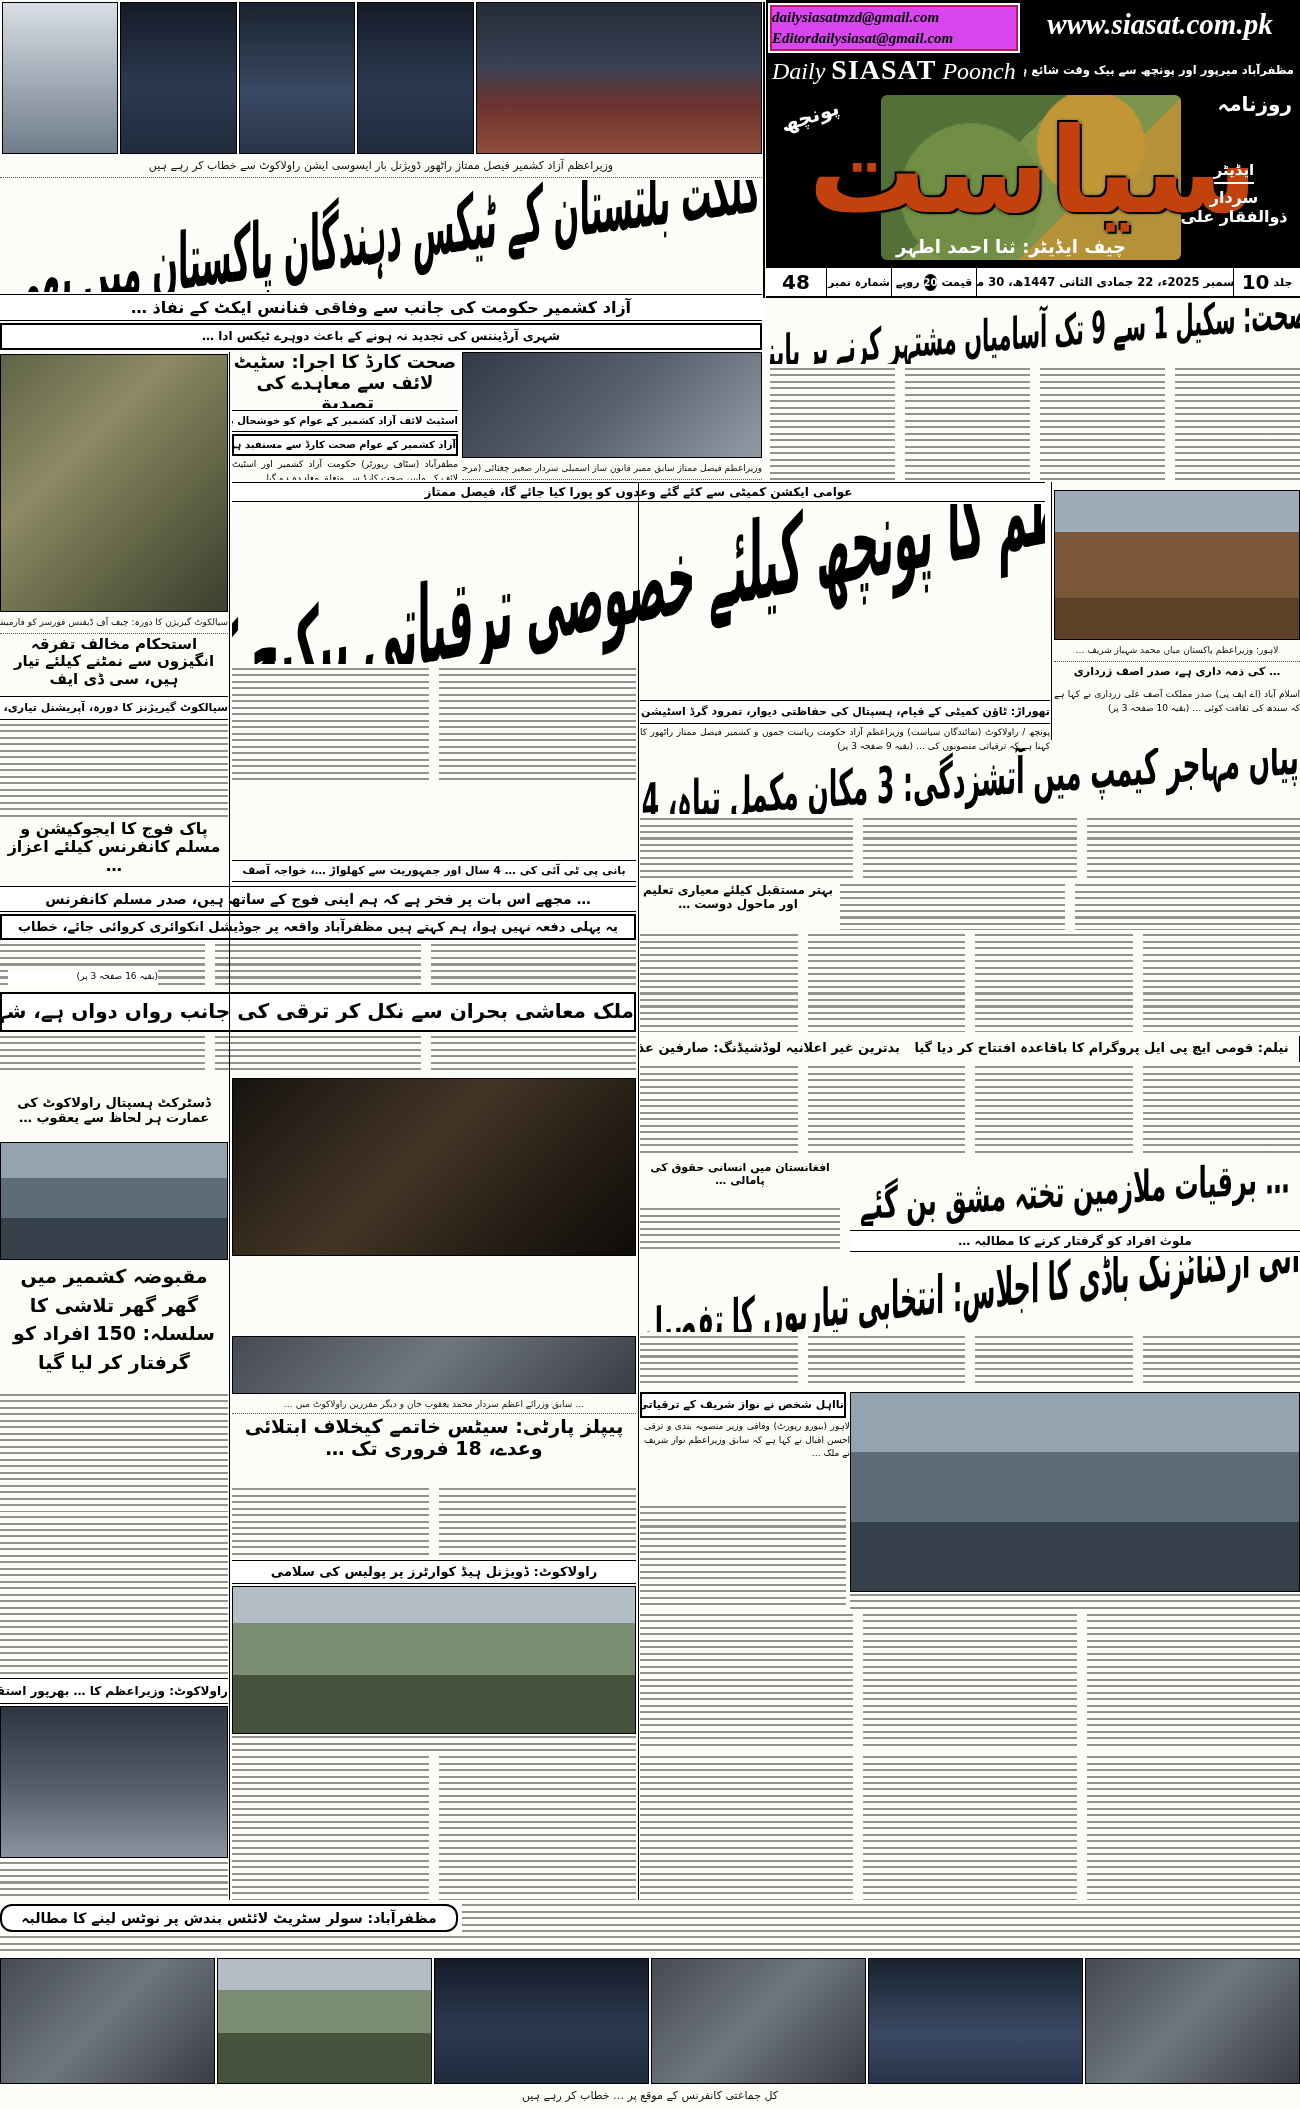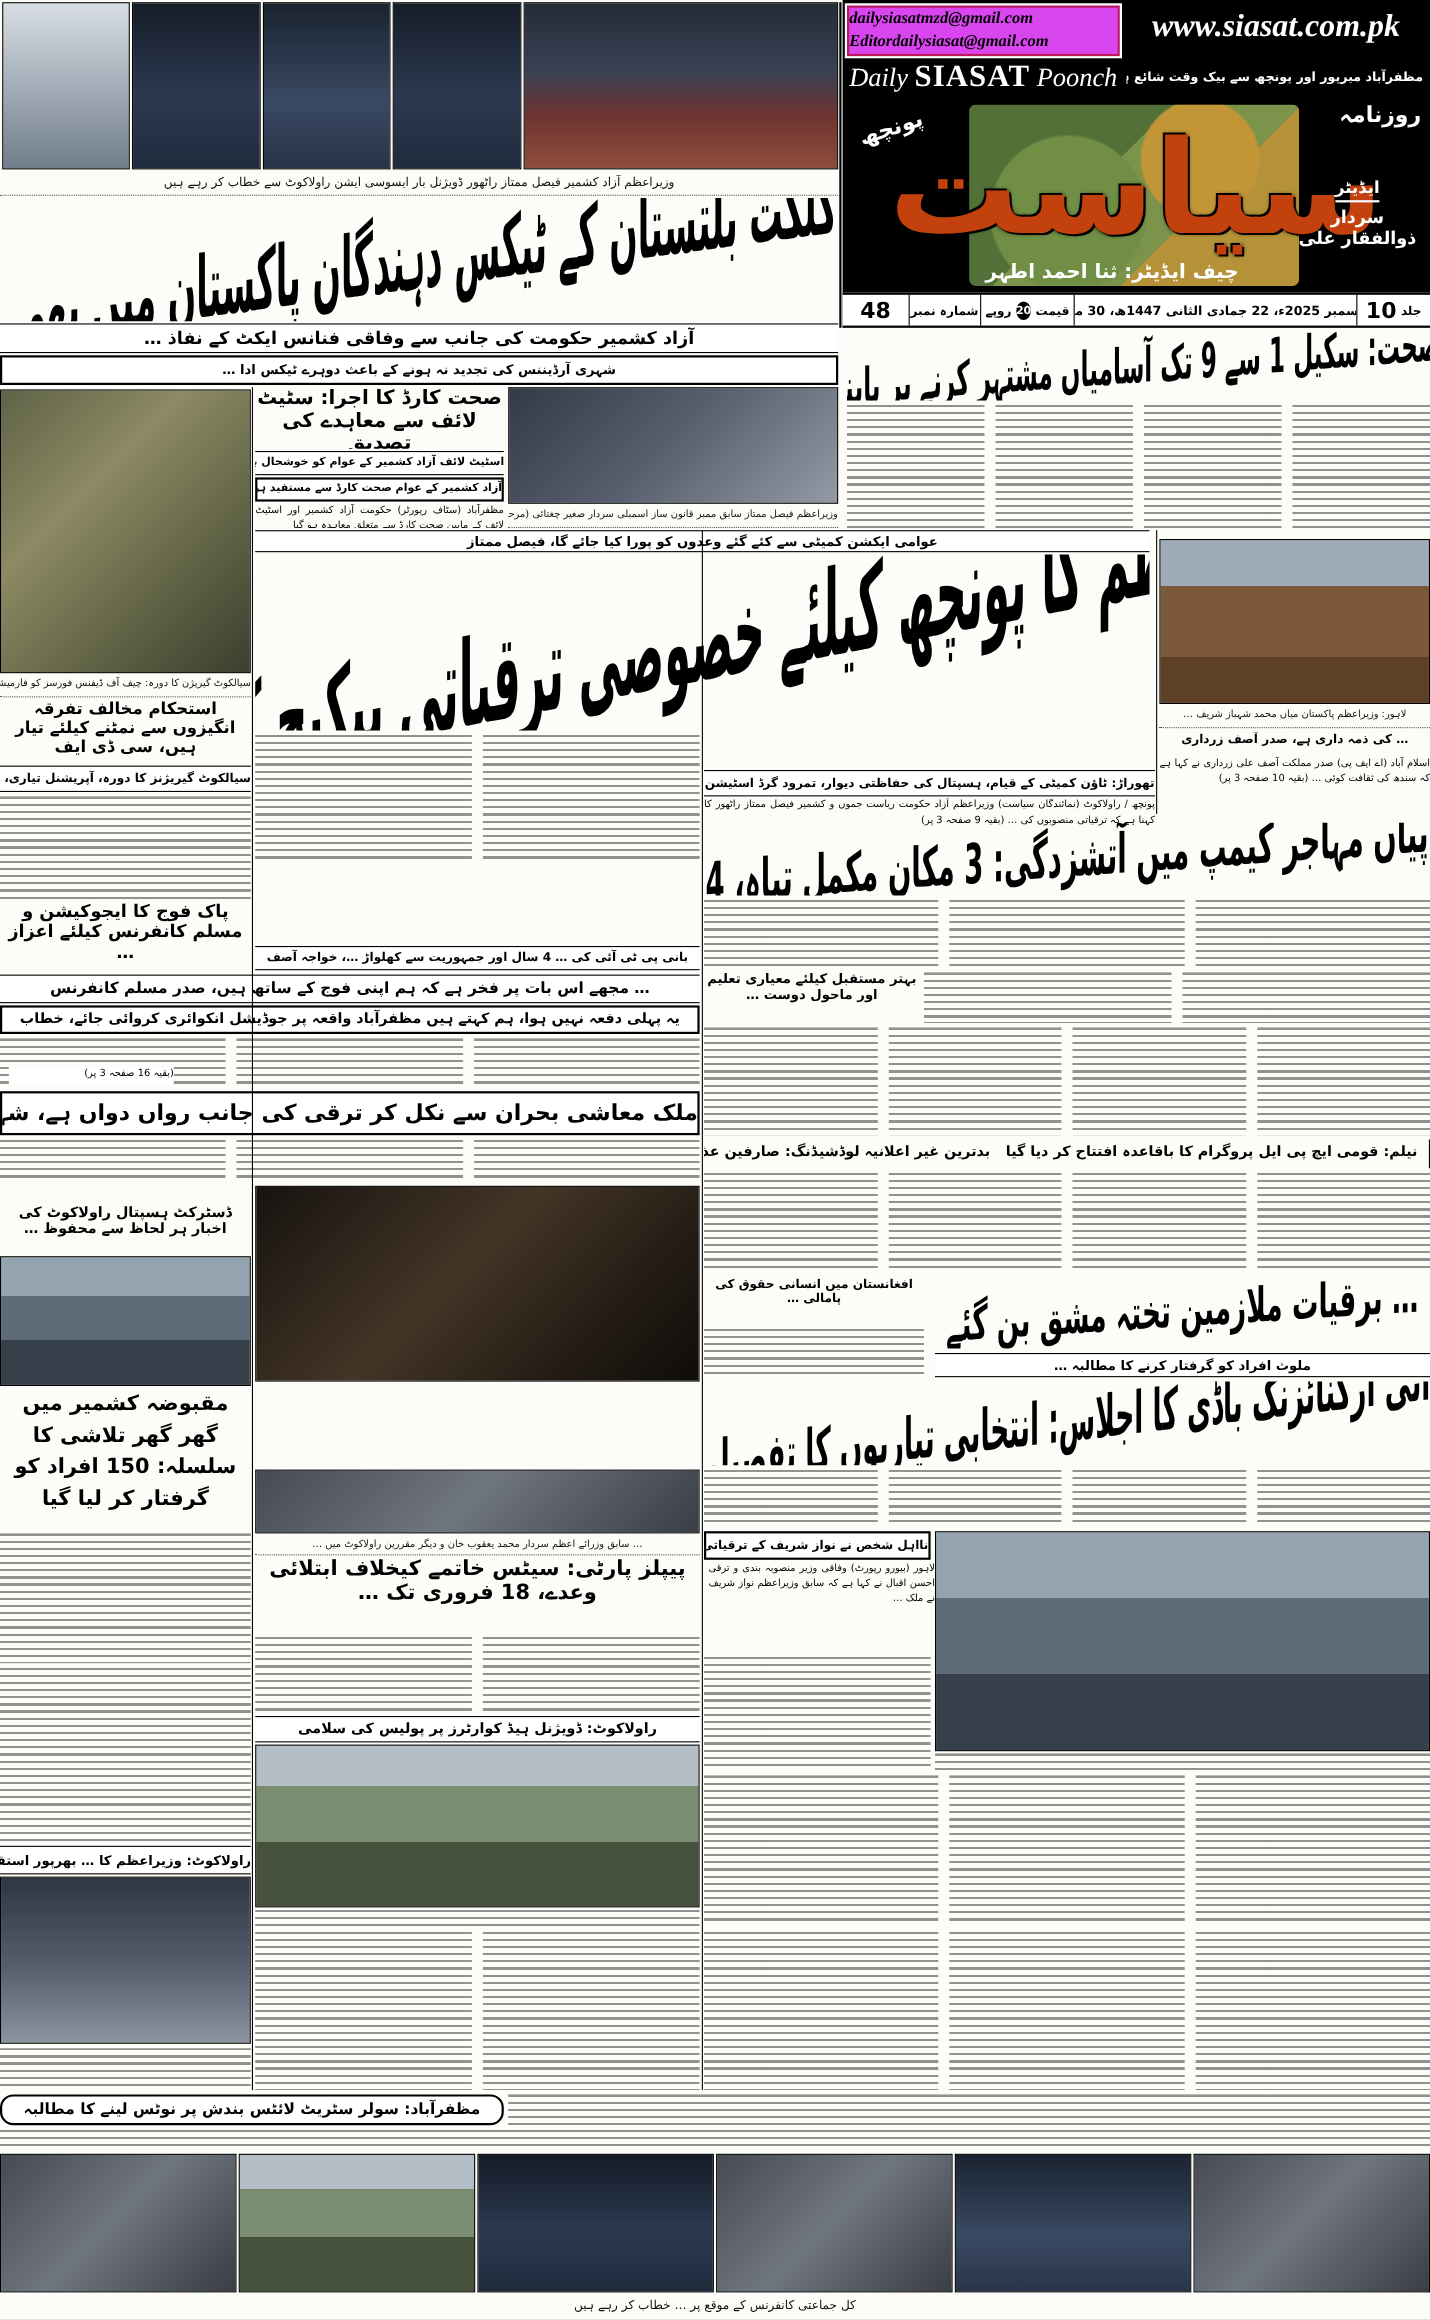--- a/index.html
+++ b/index.html
@@ -213,21 +213,21 @@
   <div class="abs hl nowrap" style="left:640px;top:1036px;width:260px;height:26px;font-size:13px;line-height:24px;">بدترین غیر اعلانیہ لوڈشیڈنگ: صارفین عذاب میں مبتلا</div>
   <div class="abs hl nowrap" style="left:904px;top:1036px;width:396px;height:26px;font-size:13px;line-height:24px;border-right:1px solid #000;">نیلم: قومی ایچ پی ایل پروگرام کا باقاعدہ افتتاح کر دیا گیا</div>
   <div class="abs cols" style="left:640px;top:1066px;width:660px;height:90px;">
       <div></div>
       <div></div>
       <div></div>
       <div></div>
     </div>
 
   <div class="abs photo ph-fire" style="left:232px;top:1078px;width:404px;height:178px;"></div>
-  <div class="abs hl" style="left:0;top:1096px;width:228px;height:44px;font-size:13px;">ڈسٹرکٹ ہسپتال راولاکوٹ کی اخبار ہر لحاظ سے محفوظ …</div>
+  <div class="abs hl" style="left:0;top:1096px;width:228px;height:44px;font-size:13px;">ڈسٹرکٹ ہسپتال راولاکوٹ کی عمارت ہر لحاظ سے یعقوب …</div>
   <div class="abs photo ph-rally" style="left:0;top:1142px;width:228px;height:118px;"></div>
 
   <div class="abs hl" style="left:640px;top:1162px;width:200px;height:44px;font-size:11px;">افغانستان میں انسانی حقوق کی پامالی …</div>
   <div class="abs tx" style="left:640px;top:1208px;width:200px;height:44px;"></div>
   <div class="abs hl stretch" style="left:850px;top:1160px;width:450px;height:66px;font-size:24px;">
     <span style="transform:scale(1,1.8) skewY(-2deg);">… برقیات ملازمین تختہ مشق بن گئے</span>
   </div>
   <div class="abs kick" style="left:850px;top:1230px;width:450px;height:22px;font-size:12px;line-height:20px;">ملوث افراد کو گرفتار کرنے کا مطالبہ …</div>
 
   <div class="abs hl stretch" style="left:640px;top:1256px;width:660px;height:76px;font-size:24px;">

